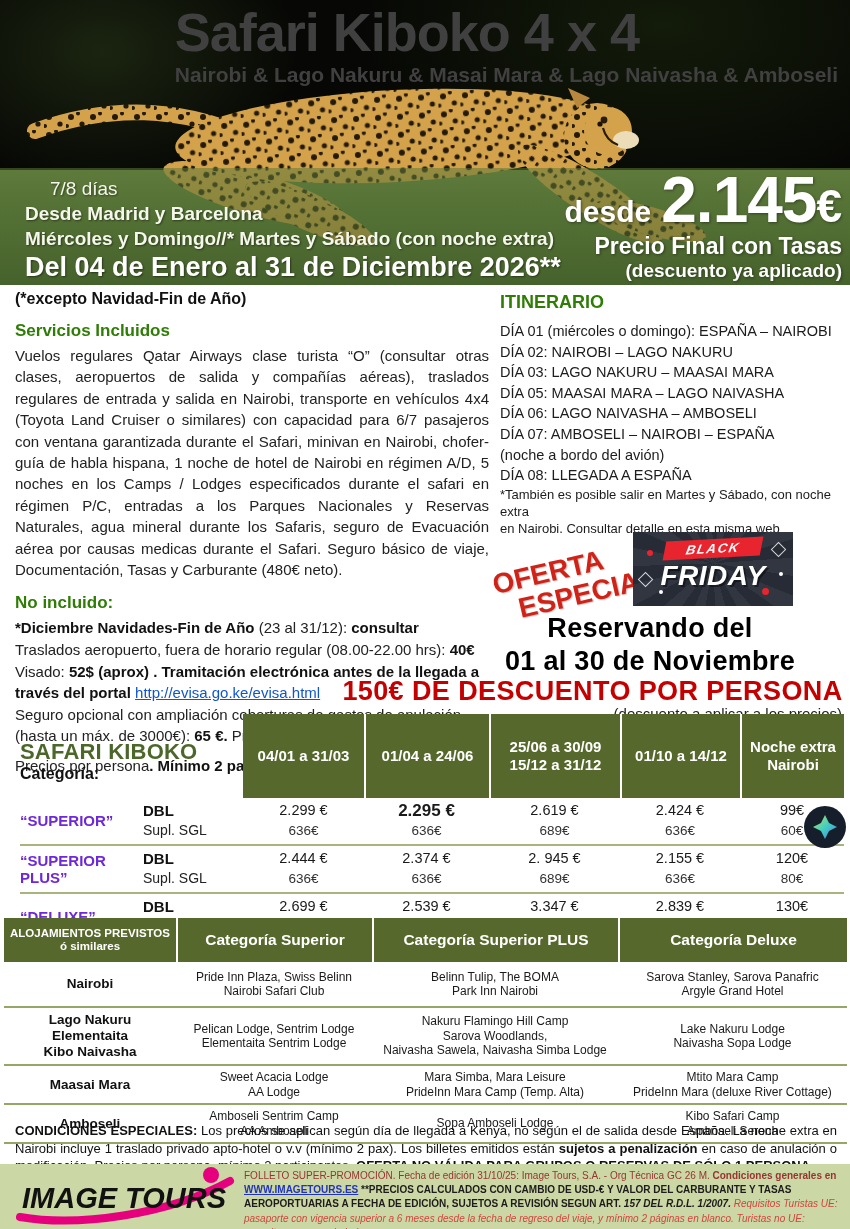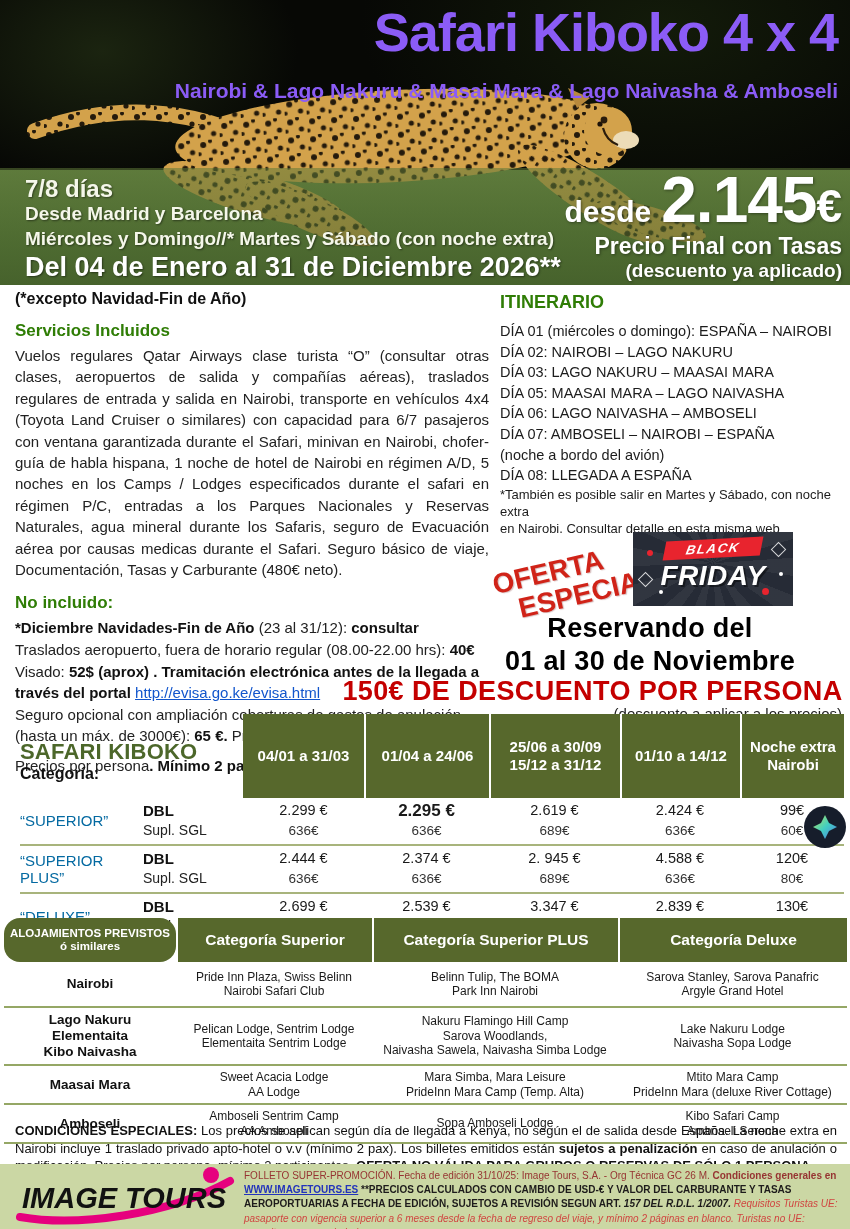--- a/index.html
+++ b/index.html
@@ -11,26 +11,26 @@
   .hero-bg-top{position:absolute;left:0;top:0;width:850px;height:170px;
     background:
       radial-gradient(ellipse 280px 190px at 12% 30%, #1b2410 0%, rgba(9,11,6,0) 70%),
       radial-gradient(ellipse 420px 240px at 78% 15%, #131b0a 0%, rgba(7,9,5,0) 72%),
       #070805;}
   .hero-bg-grass{position:absolute;left:0;top:170px;width:850px;height:115px;
     background:linear-gradient(180deg,#5e7e40 0%,#4f7035 55%,#47652f 100%);}
   .cheetah{position:absolute;left:0;top:76px;}
   .band-tint{position:absolute;left:0;top:168px;width:850px;height:117px;
     background:linear-gradient(180deg,rgba(94,120,56,.55),rgba(70,96,42,.6));}
-  .hero-titles{position:absolute;top:4px;right:12px;text-align:right;color:#8b5cf6;}
+  .hero-titles{position:absolute;top:4px;right:12px;text-align:left;color:#404040;}
   .hero-title{font-size:54px;line-height:57px;font-weight:bold;letter-spacing:-1px;}
-  .hero-sub{font-size:21px;font-weight:bold;margin-top:18px;}
+  .hero-sub{font-size:21px;font-weight:bold;margin-top:2px;}
   .band-info{position:absolute;left:25px;top:176px;color:#f5f7ea;
     text-shadow:1px 1px 2px rgba(0,0,0,.45);}
-  .band-l1{font-size:24px;font-weight:bold;line-height:25px;}
+  .band-l1{font-size:19px;font-weight:normal;line-height:25px;margin-left:25px;}
   .band-l2{font-size:19px;font-weight:bold;line-height:25px;}
   .band-l3{font-size:19px;font-weight:bold;line-height:25px;}
   .band-l4{font-size:27px;font-weight:bold;line-height:33px;color:#fff;}
   .band-price{position:absolute;right:8px;top:168px;text-align:right;color:#fff;
     text-shadow:1px 1px 3px rgba(0,0,0,.4);}
   .bp-row{display:flex;align-items:baseline;justify-content:flex-start;}
   .bp-desde{font-size:30px;font-weight:bold;margin-right:10px;}
   .bp-price{font-size:64px;font-weight:bold;letter-spacing:-1px;line-height:64px;}
   .bp-cur{font-size:46px;font-weight:bold;}
   .bp-l1{font-size:23px;font-weight:bold;line-height:26px;}
@@ -83,34 +83,34 @@
   .pt-head{height:84px;}
   .pt-title-cell{grid-column:1/3;display:flex;flex-direction:column;justify-content:center;
     padding:12px 0 2px 0;box-sizing:border-box;}
   .pt-title{color:#4c672a;font-weight:bold;font-size:22px;letter-spacing:.2px;}
   .pt-cat{font-size:16px;font-weight:bold;color:#111;}
   .pt-hcell{background:#57682c;color:#fff;font-weight:bold;font-size:15px;line-height:18px;
     display:flex;flex-direction:column;align-items:center;justify-content:center;text-align:center;
     border-left:2px solid #fff;box-sizing:border-box;}
   .pt-hcell.first{border-left:none;}
   .pt-group{border-bottom:2px solid #a8b47c;padding:3px 0 4px 0;}
-  .pt-name{grid-row:1/3;align-self:center;font-weight:normal;font-size:15px;color:#0369a1;}
+  .pt-name{grid-row:1/3;align-self:center;font-weight:bold;font-size:15px;color:#6d28d9;}
   .pt-sub b{font-size:15px;color:#111;}
   .pt-sub{font-size:14px;line-height:19px;}
   .pt-val{text-align:center;font-size:14.5px;line-height:19px;color:#1a1a1a;}
   .pt-val.sgl{font-size:13.5px;color:#333;}
   .pt-val.feat{font-weight:bold;font-size:17px;}
 
   
   .htable{position:absolute;left:4px;top:918px;width:843px;}
   .ht-grid{display:grid;grid-template-columns:172px 196px 246px 229px;}
   .ht-hcell{background:#57682c;color:#fff;font-weight:bold;height:44px;
     display:flex;flex-direction:column;align-items:center;justify-content:center;text-align:center;
     border-left:2px solid #fff;box-sizing:border-box;font-size:15.5px;}
-  .ht-hcell.first{border-left:none;font-size:11.5px;line-height:13.5px;border-radius:16px;}
+  .ht-hcell.first{border-left:none;font-size:11.5px;line-height:13.5px;}
   .ht-row{border-bottom:2px solid #95a765;}
   .ht-cell{display:flex;flex-direction:column;align-items:center;justify-content:center;
     text-align:center;font-size:12px;line-height:14.5px;color:#1a1a1a;padding:4px 2px;box-sizing:border-box;}
   .ht-label{font-weight:bold;font-size:13.5px;line-height:16px;color:#111;}
 
   
   .conds{position:absolute;left:15px;top:1122px;width:822px;font-size:13px;line-height:17.6px;
     text-align:justify;color:#111;}
 
   
@@ -284,21 +284,21 @@
       <div class="pt-val sgl">636€</div>
       <div class="pt-val sgl">60€</div>
     </div>
 
     <div class="pt-grid pt-group">
       <div class="pt-name">“SUPERIOR PLUS”</div>
       <div class="pt-sub"><b>DBL</b></div>
       <div class="pt-val">2.444 €</div>
       <div class="pt-val">2.374 €</div>
       <div class="pt-val">2. 945 €</div>
-      <div class="pt-val">4.588 €</div>
+      <div class="pt-val">2.155 €</div>
       <div class="pt-val">120€</div>
       <div class="pt-sub" style="grid-column:2;">Supl. SGL</div>
       <div class="pt-val sgl">636€</div>
       <div class="pt-val sgl">636€</div>
       <div class="pt-val sgl">689€</div>
       <div class="pt-val sgl">636€</div>
       <div class="pt-val sgl">80€</div>
     </div>
 
     <div class="pt-grid pt-group">

